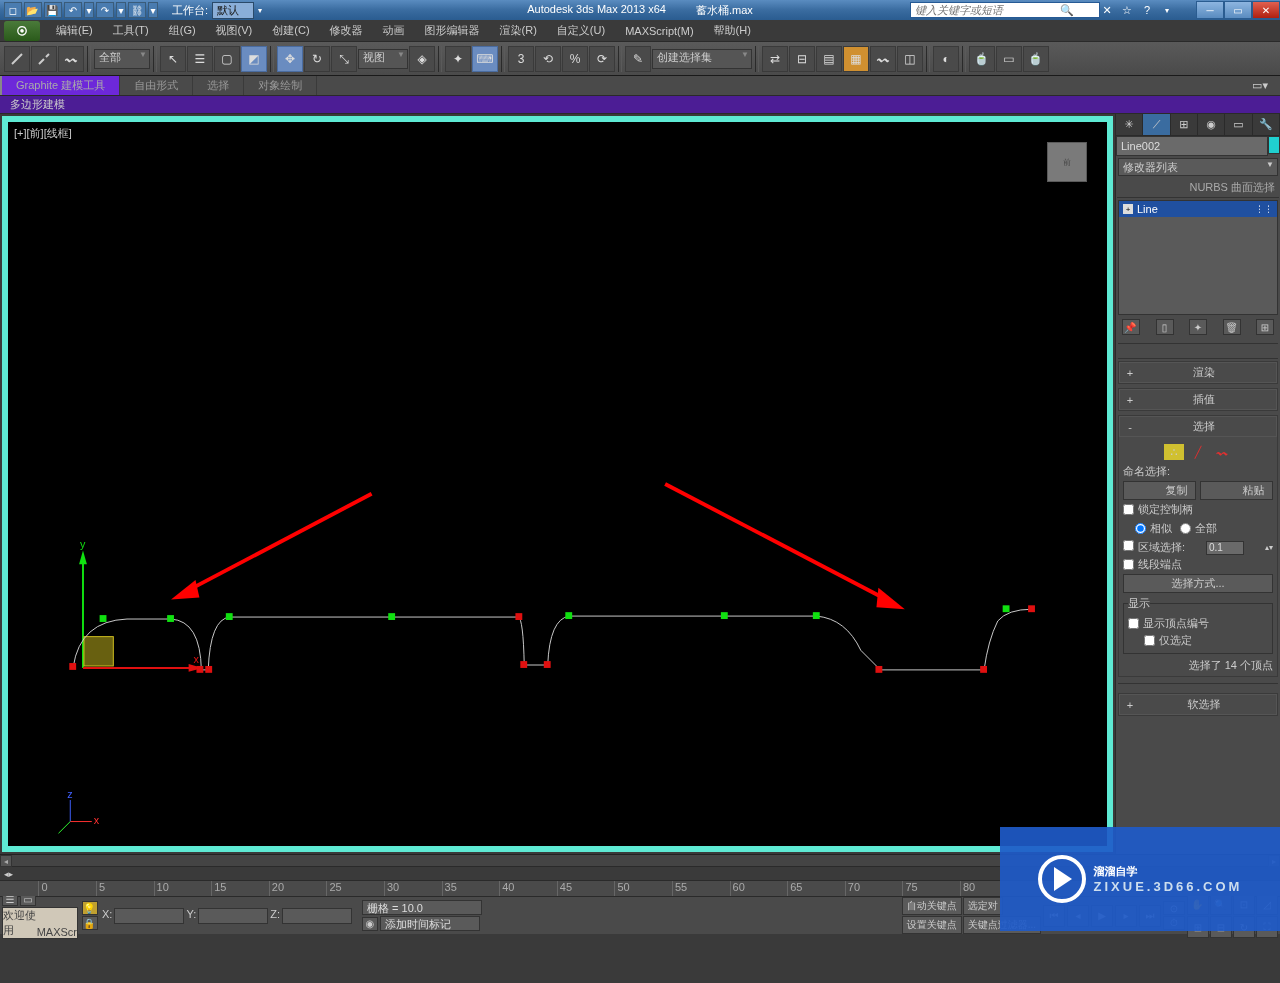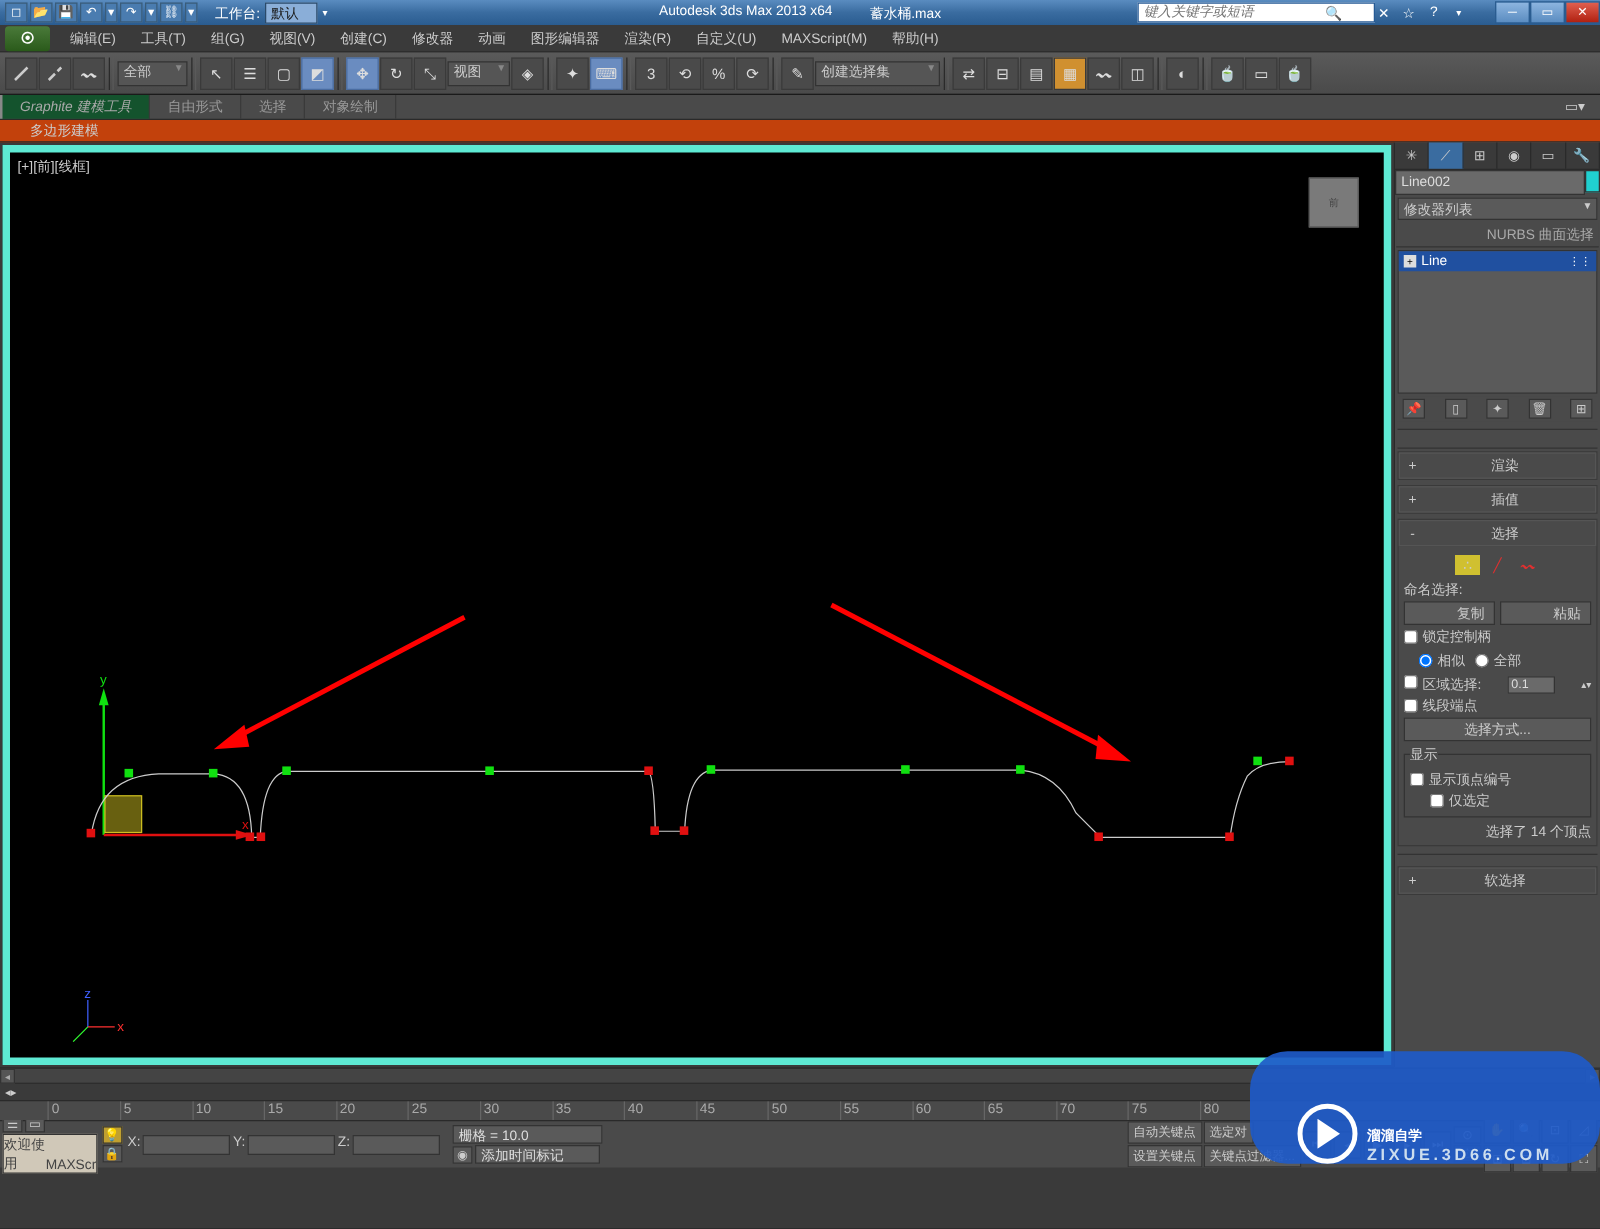--- a/index.html
+++ b/index.html
@@ -29,25 +29,25 @@
 .tb-btn { width: 26px; height: 26px; background: #4a4a4a; border: 1px solid #3a3a3a; display: flex; align-items: center; justify-content: center; color: #ddd; font-size: 12px; }
 .tb-btn.active { background: #6a8cc0; border-color: #4a6ca0; }
 .tb-btn.hl { background: #d09030; }
 .tb-sep { width: 4px; height: 26px; border-left: 1px solid #2a2a2a; border-right: 1px solid #5a5a5a; margin: 0 2px; }
 .tb-combo { height: 20px; background: #555; border: 1px solid #333; color: #ccc; padding: 0 18px 0 4px; position: relative; }
 .tb-combo::after { content: "▼"; position: absolute; right: 2px; font-size: 8px; color: #888; }
 
 
 .ribbon { height: 20px; background: #4a4a4a; display: flex; align-items: center; border-bottom: 1px solid #2a2a2a; }
 .ribbon-tab { padding: 2px 14px; color: #999; border-right: 1px solid #3a3a3a; }
-.ribbon-tab.first { background: #14532d; color: #aaa; border-left: 2px solid #888; font-style: italic; }
+.ribbon-tab.first { background: #6d28d9; color: #aaa; border-left: 2px solid #888; }
 .ribbon-drop { margin-left: auto; margin-right: 8px; width: 20px; color: #ccc; }
 
 
-.sub-ribbon { height: 18px; background: #c2410c; border-bottom: 1px solid #2a2a2a; padding-left: 24px; color: #ccc; font-size: 11px; display: flex; align-items: center; }
+.sub-ribbon { height: 18px; background: #4c1d95; border-bottom: 1px solid #2a2a2a; padding-left: 10px; color: #ccc; font-size: 11px; display: flex; align-items: center; }
 
 
 .main { display: flex; height: 740px; }
 .viewport { flex: 1; background: #000000; border: 6px solid #5eead4; position: relative; margin: 2px; }
 .viewport-label { position: absolute; top: 4px; left: 6px; color: #ccc; font-size: 11px; }
 .viewcube { position: absolute; top: 20px; right: 20px; width: 40px; height: 40px; background: #7a7a7a; border: 1px solid #5a5a5a; display: flex; align-items: center; justify-content: center; color: #444; font-size: 8px; }
 .vp-svg { position: absolute; inset: 0; width: 100%; height: 100%; }
 
 
 .cmd-panel { width: 165px; background: #4a4a4a; border-left: 1px solid #2a2a2a; display: flex; flex-direction: column; }
@@ -78,21 +78,21 @@
 .rollout-body fieldset { border: 1px solid #333; padding: 3px 4px; margin: 3px 0; }
 .rollout-body legend { color: #ccc; font-size: 11px; }
 .rollout-body label { display: flex; align-items: center; gap: 4px; margin: 2px 0; }
 .rollout-body input[type=checkbox], .rollout-body input[type=radio] { width: 11px; height: 11px; }
 .spinner { width: 38px; height: 14px; background: #6a6a6a; border: 1px solid #333; color: #ddd; padding: 0 2px; font-size: 10px; }
 .rollout-body .btn { background: #5a5a5a; border: 1px solid #333; padding: 1px 6px; color: #ccc; font-size: 11px; }
 .two-btn { display: flex; gap: 4px; margin: 2px 0; }
 .two-btn .btn { flex: 1; text-align: center; padding-left: 40px; }
 
 
-.watermark { position: absolute; bottom: 52px; right: 0; width: 280px; height: 90px; background: rgba(30, 90, 200, 0.92); display: flex; align-items: flex-end; justify-content: center; gap: 8px; color: #fff; font-size: 24px; font-weight: bold; z-index: 100; border-radius: 30px; }
+.watermark { position: absolute; bottom: 52px; right: 0; width: 280px; height: 104px; background: rgba(30, 90, 200, 0.92); display: flex; align-items: center; justify-content: center; gap: 8px; color: #fff; font-size: 24px; font-weight: bold; z-index: 100; }
 .watermark .play { width: 48px; height: 48px; border: 4px solid #fff; border-radius: 50%; display: flex; align-items: center; justify-content: center; }
 .watermark .txt { display: flex; flex-direction: column; align-items: flex-start; }
 .watermark .sub { font-size: 13px; letter-spacing: 3px; color: #cde; }
 
 
 .timeline { height: 14px; background: #3a3a3a; display: flex; align-items: center; padding: 0 4px; border-top: 1px solid #2a2a2a; }
 .timeline .slider-track { flex: 1; height: 10px; background: #555; position: relative; margin: 0 4px; }
 .timeline .slider-thumb { position: absolute; left: 0; width: 100px; height: 10px; background: #888; border: 1px solid #333; color: #222; font-size: 9px; text-align: center; }
 .time-ruler { height: 16px; background: #4a4a4a; display: flex; align-items: center; position: relative; border-top: 1px solid #2a2a2a; font-size: 9px; color: #aaa; overflow: hidden; }
 .time-ruler span { position: absolute; border-left: 1px solid #666; padding-left: 2px; height: 100%; }

